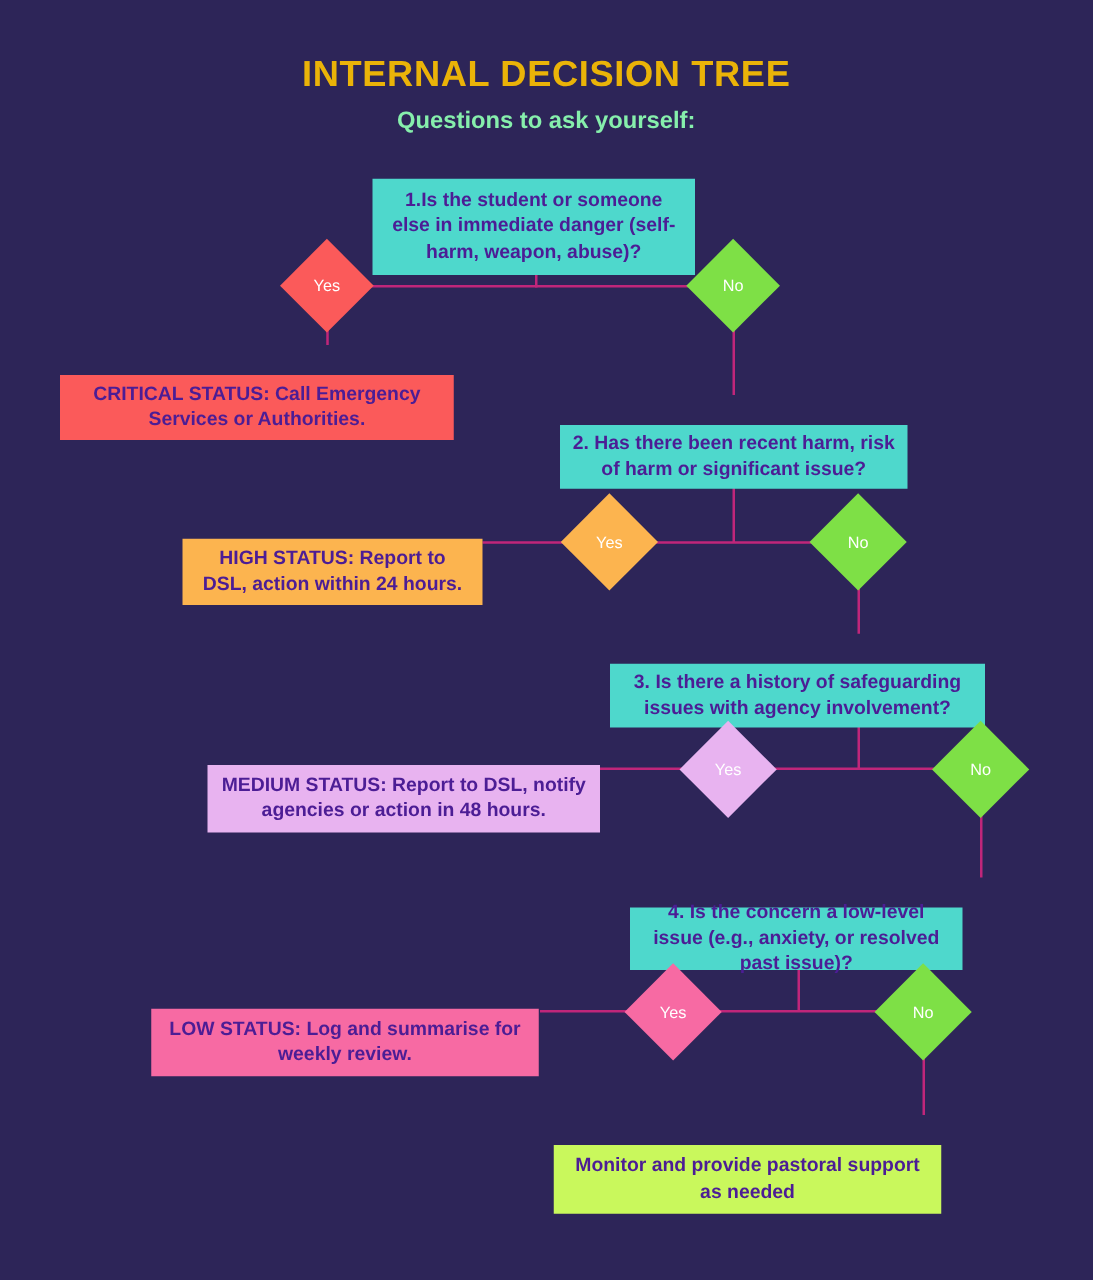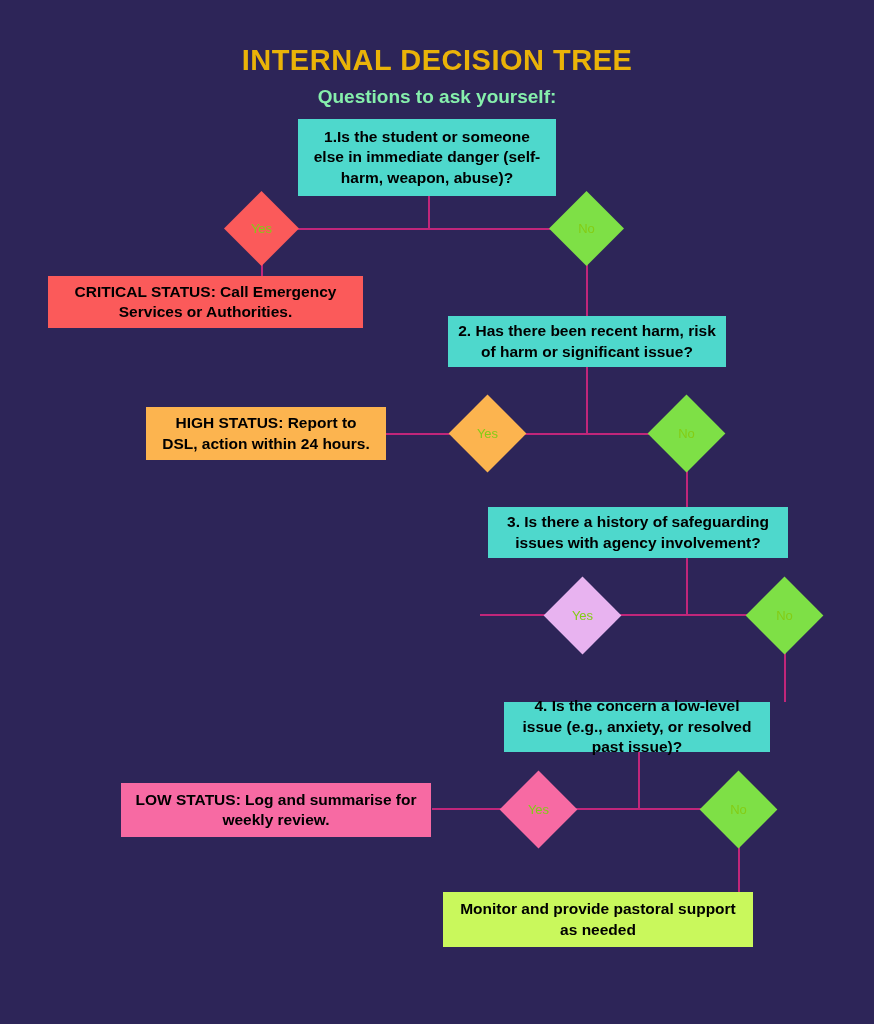--- a/index.html
+++ b/index.html
@@ -47,23 +47,24 @@
 
   
   .box {
     position: absolute;
     box-sizing: border-box;
     display: flex;
     align-items: center;
     justify-content: center;
     text-align: center;
     font-weight: bold;
-    color: #000000;
+    color: #4c1d95;
     line-height: 1.32;
     padding: 8px 10px;
+    margin-top: 24px;
   }
   .box.q {
     font-size: 15.5px;
   }
   .box.outcome {
     font-size: 15.5px;
   }
 
   
   .diamond {
@@ -77,21 +78,21 @@
     left: 0;
     top: 0;
     width: 100%;
     height: 100%;
     transform: rotate(45deg);
   }
   .diamond .lbl {
     position: relative;
     z-index: 2;
     font-size: 13px;
-    color: #84cc16;
+    color: #ffffff;
     font-weight: normal;
     font-family: "Liberation Sans", sans-serif;
   }
 
   
   .line {
     position: absolute;
     background: #c0267a;
   }
   .line.h { height: 2px; }
@@ -170,20 +171,23 @@
   <div class="diamond" style="left:555px; top:588px; width:55px; height:55px;">
     <span class="shape" style="background:#e8b3f0;"></span>
     <span class="lbl">Yes</span>
   </div>
 
   <div class="diamond" style="left:757px; top:588px; width:55px; height:55px;">
     <span class="shape" style="background:#7ee046;"></span>
     <span class="lbl">No</span>
   </div>
 
+  <div class="box outcome" style="left:166px; top:588px; width:314px; height:54px; background:#e8b3f0;">
+    <span>MEDIUM STATUS: Report to DSL, notify agencies or action in 48 hours.</span>
+  </div>
 
   <div class="box q" style="left:504px; top:702px; width:266px; height:50px; background:#4ed8cc;">
     <span>4. Is the concern a low-level issue (e.g., anxiety, or resolved past issue)?</span>
   </div>
 
   <div class="diamond" style="left:511px; top:782px; width:55px; height:55px;">
     <span class="shape" style="background:#f76aa3;"></span>
     <span class="lbl">Yes</span>
   </div>
 

